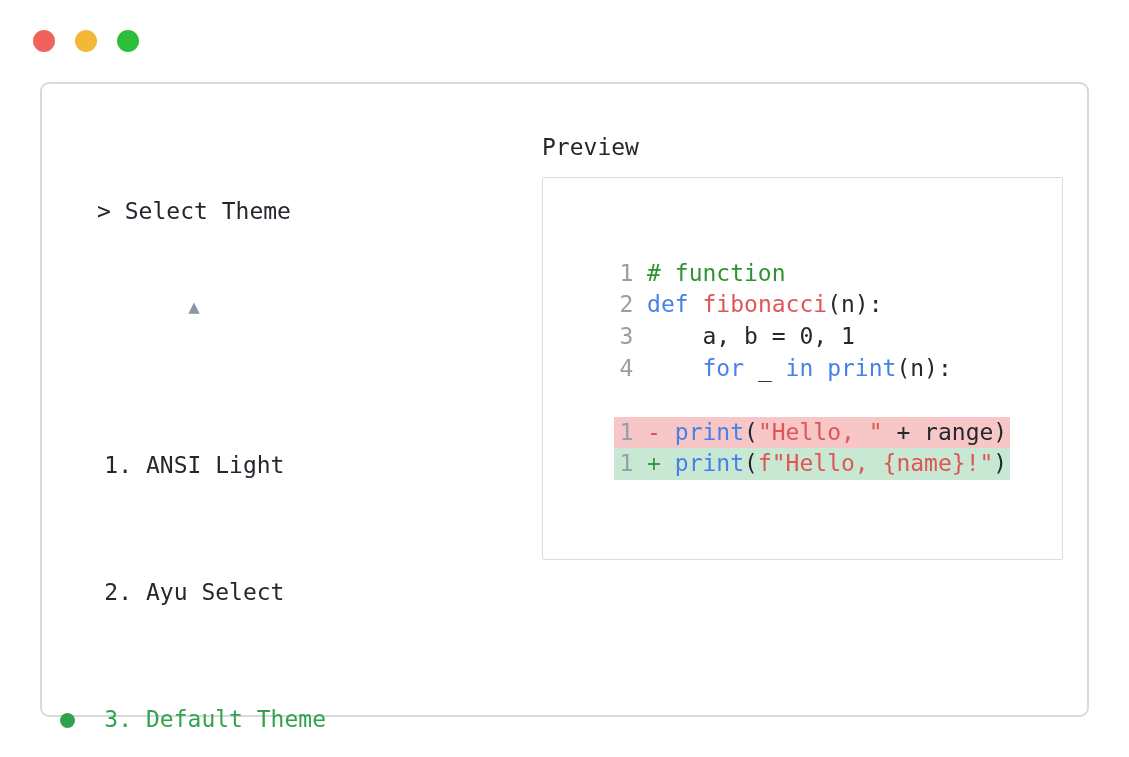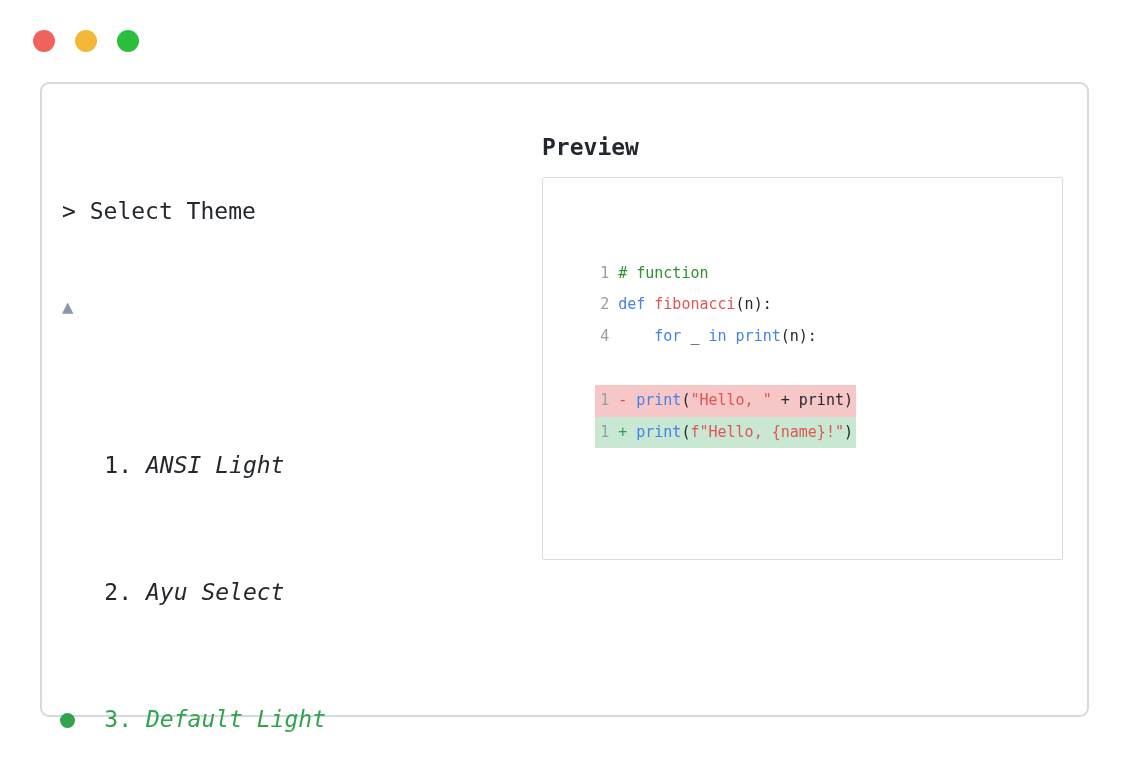--- a/index.html
+++ b/index.html
@@ -35,52 +35,52 @@
     width: 1049px; height: 635px;
     background: #ffffff;
     border: 2px solid var(--border);
     border-radius: 9px;
   }
   .left-panel {
     position: absolute; left: 20px; top: 48px;
     font-size: 23px; line-height: 31.8px;
     white-space: pre;
   }
-  .row { height: 31.8px; }
+  .row { height: 31.8px; text-align: center; }
   .prompt-row { color: var(--text); }
   .arrow-row { font-size: 19px; }
   .arrow-up { color: var(--scroll-up-arrow); }
   .item { display: flex; align-items: center; height: 31.8px; }
   .marker { width: 28px; display: inline-flex; align-items: center; }
   .dot {
     width: 15px; height: 15px; border-radius: 50%;
     background: var(--selected-green); margin-left: -2px;
     visibility: hidden;
   }
   .item.selected .dot { visibility: visible; }
   .num { display: inline-block; width: 42px; text-align: right; color: var(--text); }
-  .name { margin-left: 14px; white-space: pre; font-style: italic; }
+  .name { margin-left: 14px; white-space: pre; }
   .name .primary { color: var(--text); }
   .name .muted { color: var(--muted); }
   .item.selected .num, .item.selected .primary { color: var(--selected-green); }
 
   .right-panel { position: absolute; left: 500px; top: 48px; }
-  .preview-label { font-size: 23px; line-height: 31.8px; height: 31.8px; color: var(--text); font-weight: bold; }
+  .preview-label { font-size: 23px; line-height: 31.8px; height: 31.8px; color: var(--text); }
   .preview-box {
     margin-top: 13px;
     width: 521px; height: 383px;
     border: 1.5px solid #d9dde3;
     border-radius: 2px;
     background: #ffffff;
     padding: 48px 0 0 21px;
     overflow: hidden;
   }
   .code-line {
     height: 31.8px; line-height: 31.8px;
-    font-size: 15px; white-space: pre;
+    font-size: 23px; white-space: pre;
   }
   .line-content { display: inline-block; height: 31.8px; }
   .code-line.diff-removed .line-content {
     background: var(--diff-removed-bg);
     padding: 0 3px 0 5px; margin-left: -5px;
   }
   .code-line.diff-added .line-content {
     background: var(--diff-added-bg);
     padding: 0 3px 0 5px; margin-left: -5px;
   }
@@ -116,21 +116,21 @@
 
   <div class="item">
     <span class="marker"><span class="dot"></span></span>
     <span class="num">2.</span>
     <span class="name"><span class="primary">Ayu Select</span><span class="muted"></span></span>
   </div>
 
   <div class="item selected">
     <span class="marker"><span class="dot"></span></span>
     <span class="num">3.</span>
-    <span class="name"><span class="primary">Default Light</span><span class="muted"></span></span>
+    <span class="name"><span class="primary">Default Theme</span><span class="muted"></span></span>
   </div>
 
   
 
   
 
   
 
   
 
@@ -154,33 +154,36 @@
     <div class="preview-box">
       <div id="code-lines">
   <div class="code-line">
     <span class="line-content"><span class="ln">1 </span><span class="tk-cm"># function</span></span>
   </div>
 
   <div class="code-line">
     <span class="line-content"><span class="ln">2 </span><span class="tk-kw">def</span><span class="tk-df"> </span><span class="tk-fn">fibonacci</span><span class="tk-df">(n):</span></span>
   </div>
 
+  <div class="code-line">
+    <span class="line-content"><span class="ln">3 </span><span class="tk-df">    a, b = 0, 1</span></span>
+  </div>
 
   <div class="code-line">
     <span class="line-content"><span class="ln">4 </span><span class="tk-df">    </span><span class="tk-kw">for</span><span class="tk-df"> _ </span><span class="tk-kw">in</span><span class="tk-df"> </span><span class="tk-kw">print</span><span class="tk-df">(n):</span></span>
   </div>
 
 
 
   <div class="code-line">
     <span class="line-content"><span class="ln"></span></span>
   </div>
 
   <div class="code-line diff-removed">
-    <span class="line-content"><span class="ln">1 </span><span class="tk-rm">-</span><span class="tk-df"> </span><span class="tk-kw">print</span><span class="tk-df">(</span><span class="tk-st">"Hello, "</span><span class="tk-df"> + print)</span></span>
+    <span class="line-content"><span class="ln">1 </span><span class="tk-rm">-</span><span class="tk-df"> </span><span class="tk-kw">print</span><span class="tk-df">(</span><span class="tk-st">"Hello, "</span><span class="tk-df"> + range)</span></span>
   </div>
 
   <div class="code-line diff-added">
     <span class="line-content"><span class="ln">1 </span><span class="tk-ad">+</span><span class="tk-df"> </span><span class="tk-kw">print</span><span class="tk-df">(</span><span class="tk-st">f"Hello, {name}!"</span><span class="tk-df">)</span></span>
   </div>
 </div>
     </div>
   </div>
 
 </div>

